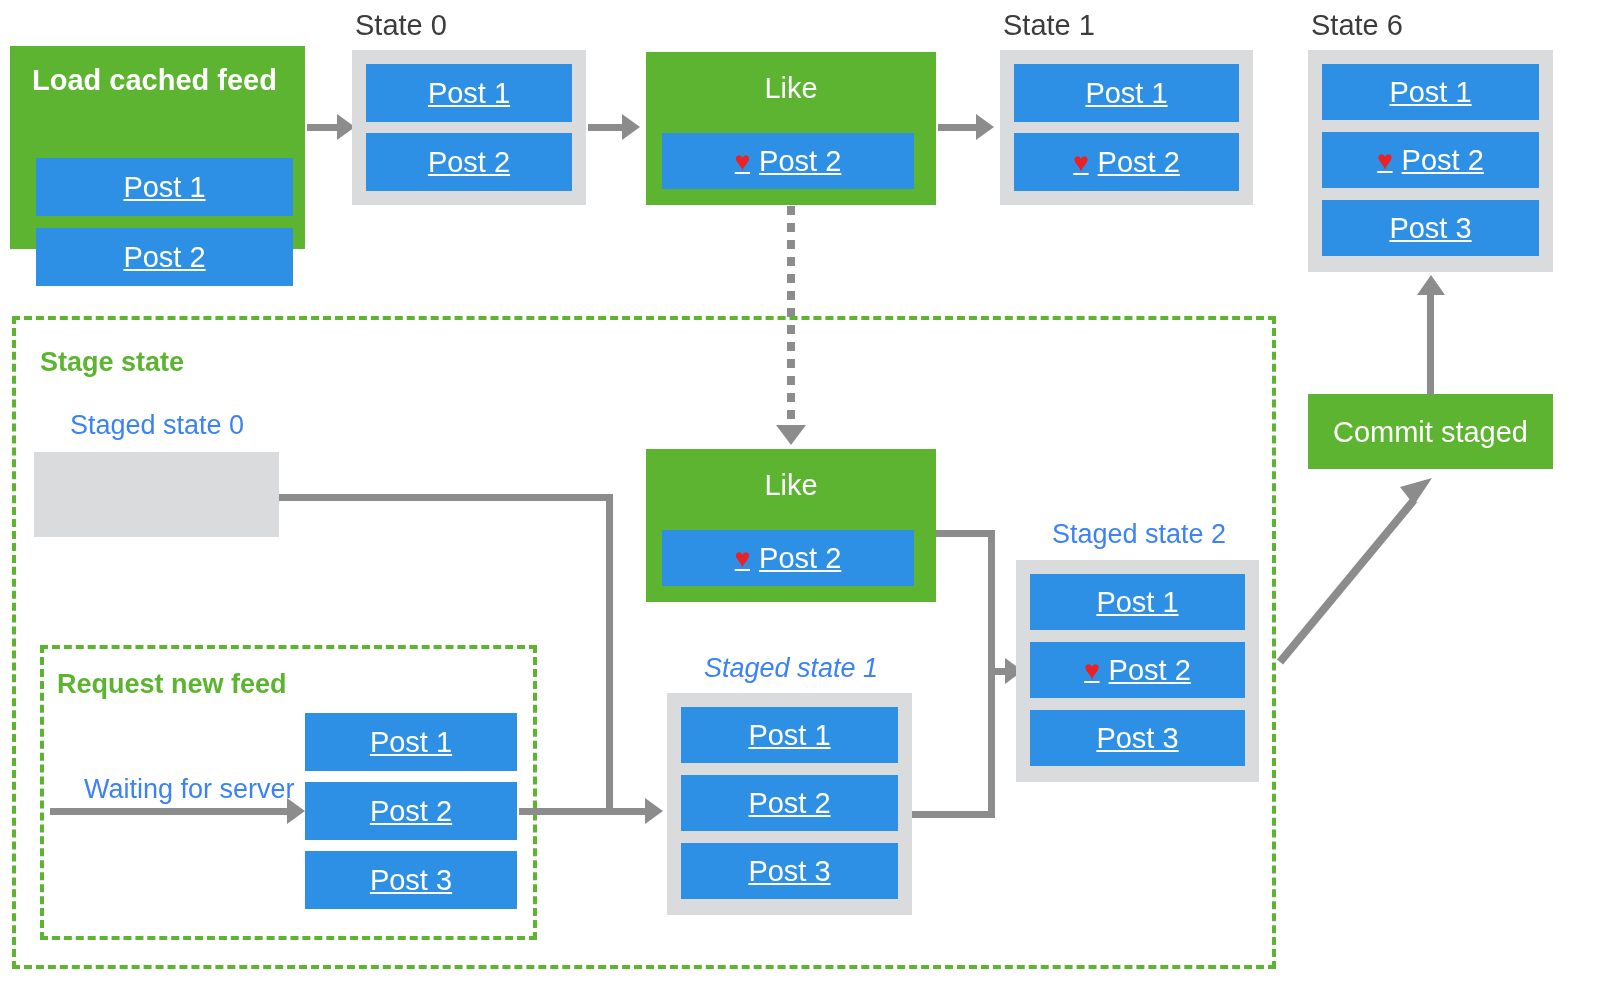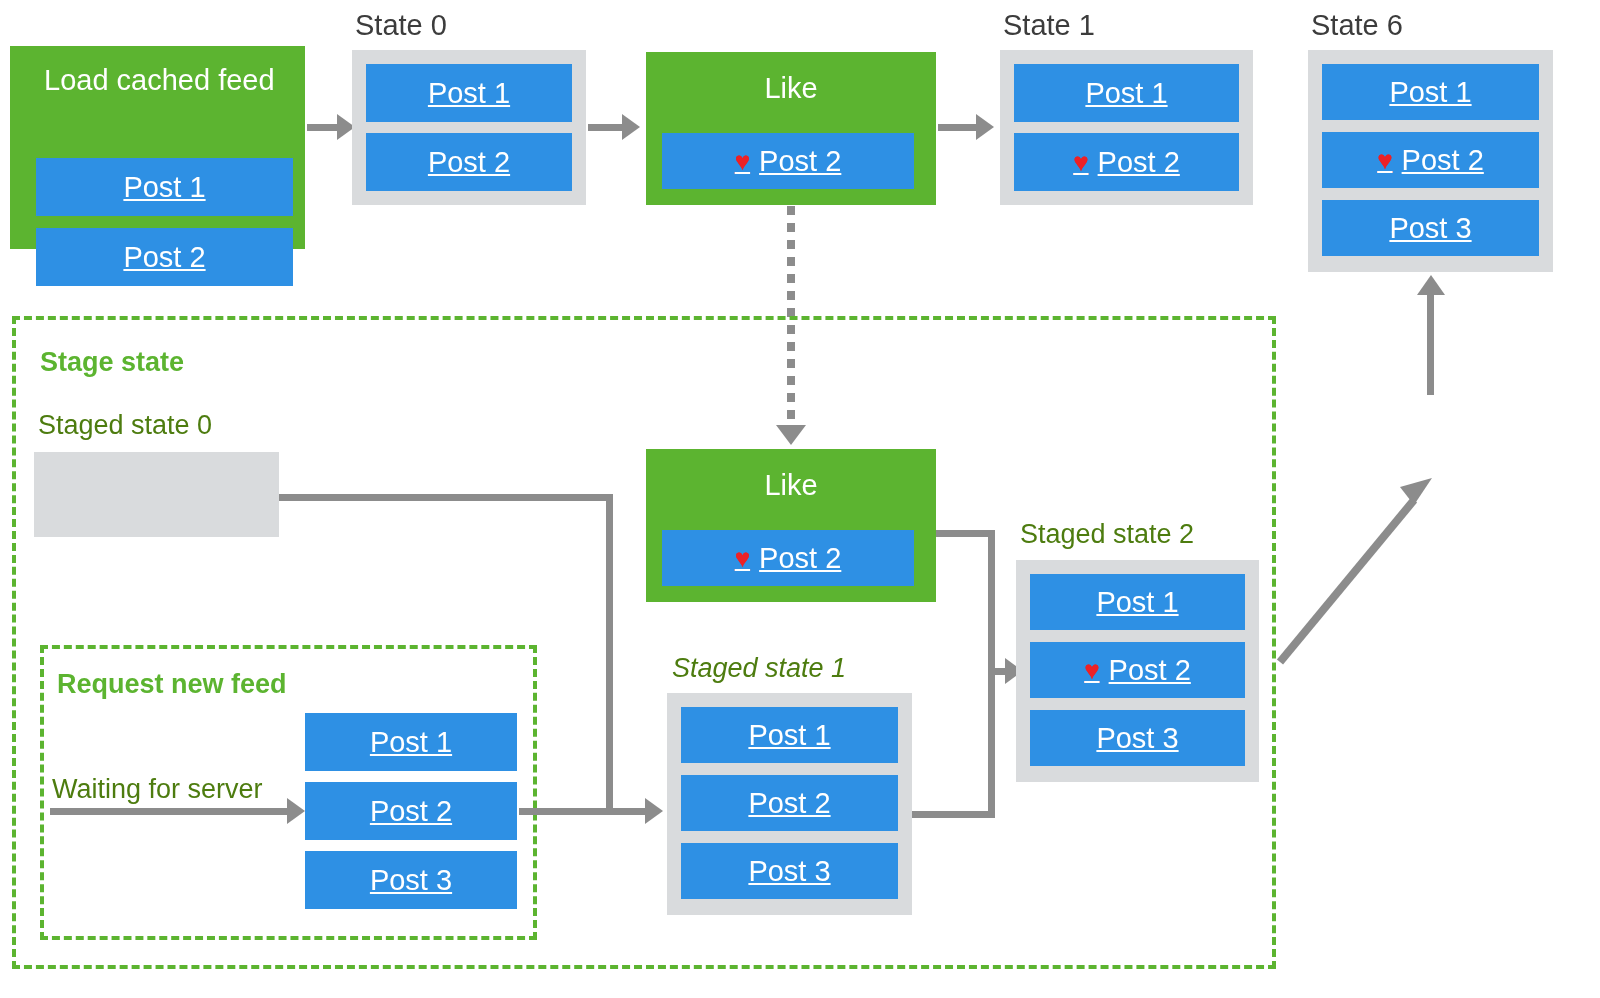--- a/index.html
+++ b/index.html
@@ -63,24 +63,25 @@
     background:transparent;
   }
   .group-title{
     color:#5cb430;
     font-size:27px;
     font-weight:bold;
     line-height:1;
     white-space:nowrap;
   }
   .plain-label{
-    color:#4d7c0f;
+    color:#3b82f6;
     font-size:27px;
     line-height:1;
     white-space:nowrap;
+    margin-left:32px;
   }
   
   .hline{background:#8c8c8c;height:7px;}
   .vline{background:#8c8c8c;width:7px;}
   .dotline{
     width:8px;
     background-image:linear-gradient(#8c8c8c 55%, rgba(255,255,255,0) 0%);
     background-size:8px 17px;
     background-repeat:repeat-y;
   }
@@ -103,21 +104,21 @@
     border-bottom:20px solid #8c8c8c;
   }
   svg.diag{position:absolute;overflow:visible;}
 </style>
 </head>
 <body>
 
 <div id="stage">
 
   <div class="abs green-box" style="left:10px;top:46px;width:295px;height:203px;">
-    <div class="abs box-title" style="left:34px;top:20px;">Load cached feed</div>
+    <div class="abs box-title" style="left:22px;top:20px;font-weight:bold;">Load cached feed</div>
     <div class="abs post" style="left:26px;top:112px;width:257px;height:58px;">Post 1</div>
     <div class="abs post" style="left:26px;top:182px;width:257px;height:58px;">Post 2</div>
   </div>
 
   <div class="abs hline" style="left:307px;top:124px;width:30px;"></div>
   <div class="abs arrow-right" style="left:337px;top:114px;"></div>
 
   <div class="abs state-label" style="left:355px;top:11px;">State 0</div>
   <div class="abs gray-box" style="left:352px;top:50px;width:234px;height:155px;">
     <div class="abs post" style="left:14px;top:14px;width:206px;height:58px;">Post 1</div>
@@ -209,20 +210,23 @@
   <div class="abs plain-label" style="left:1020px;top:521px;">Staged state 2</div>
   <div class="abs gray-box" style="left:1016px;top:560px;width:243px;height:222px;">
     <div class="abs post" style="left:14px;top:14px;width:215px;height:56px;">Post 1</div>
     <div class="abs post" style="left:14px;top:82px;width:215px;height:56px;">
       <span class="heart">♥</span>
         <span>Post 2</span>
     </div>
     <div class="abs post" style="left:14px;top:150px;width:215px;height:56px;">Post 3</div>
   </div>
 
+  <div class="abs green-box" style="left:1308px;top:394px;width:245px;height:75px;">
+    <div class="abs box-title" style="left:0;top:24px;width:245px;text-align:center;">Commit staged</div>
+  </div>
 
   <svg class="diag" style="left:0;top:0;width:1600px;height:998px;">
     <line x1="1280" y1="662" x2="1414" y2="500" stroke="#8c8c8c" stroke-width="8"></line>
     <polygon points="1432,478 1400,487 1414,505" fill="#8c8c8c"></polygon>
   </svg>
 
   <div class="abs vline" style="left:1427px;top:295px;height:100px;"></div>
   <div class="abs arrow-up" style="left:1417px;top:275px;"></div>
 
 </div>

